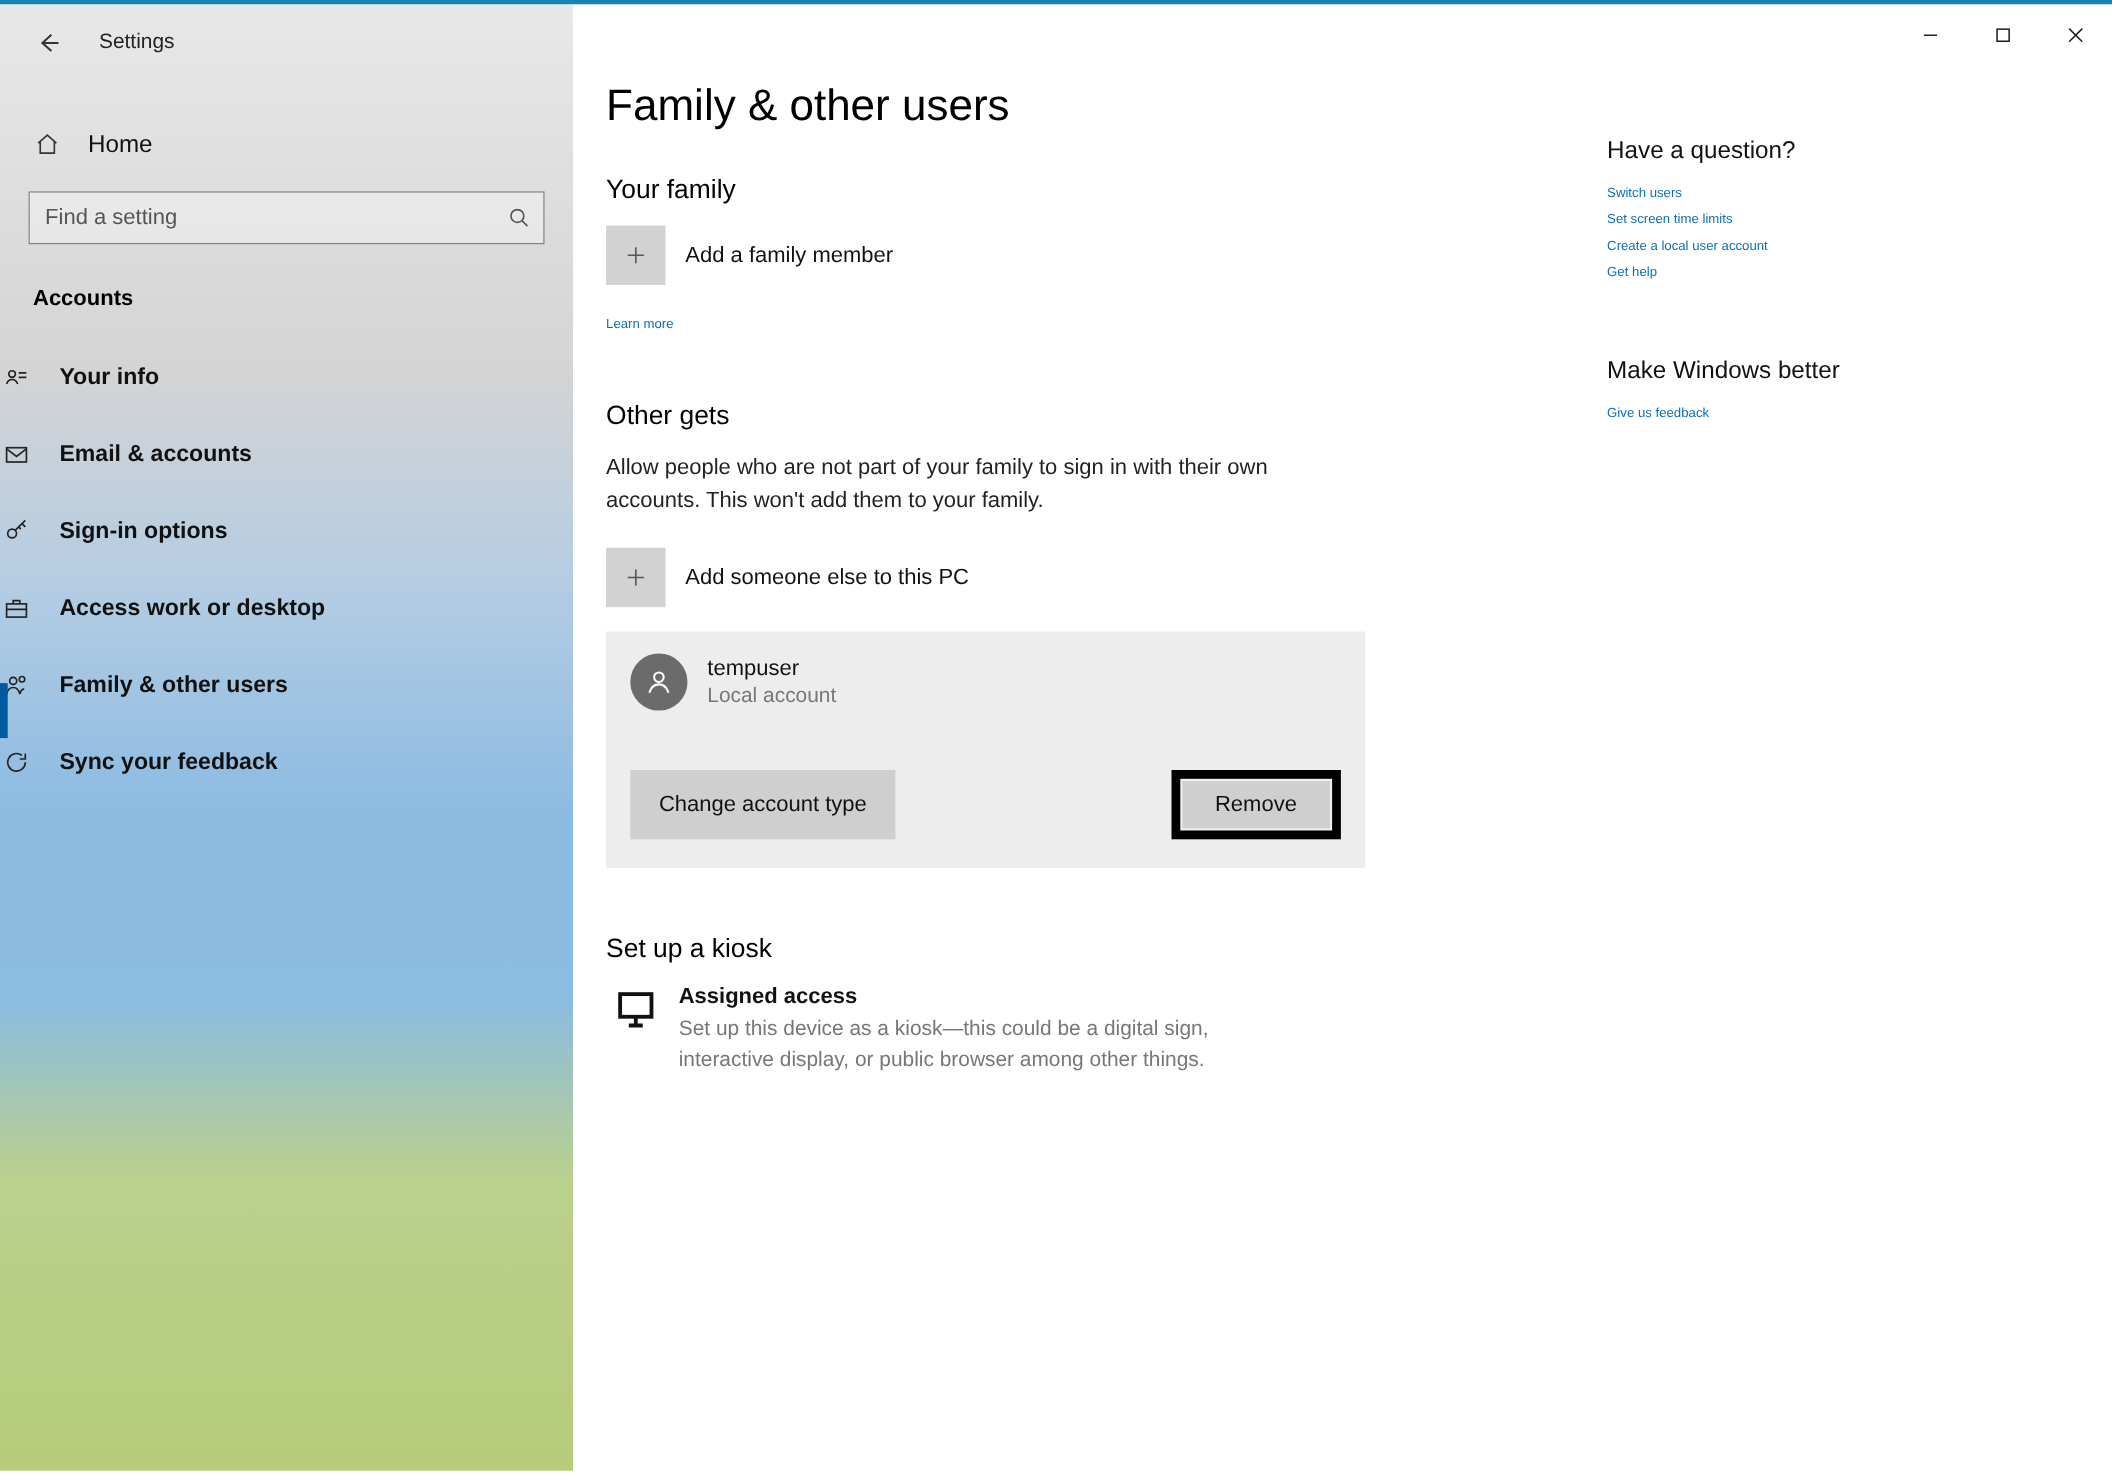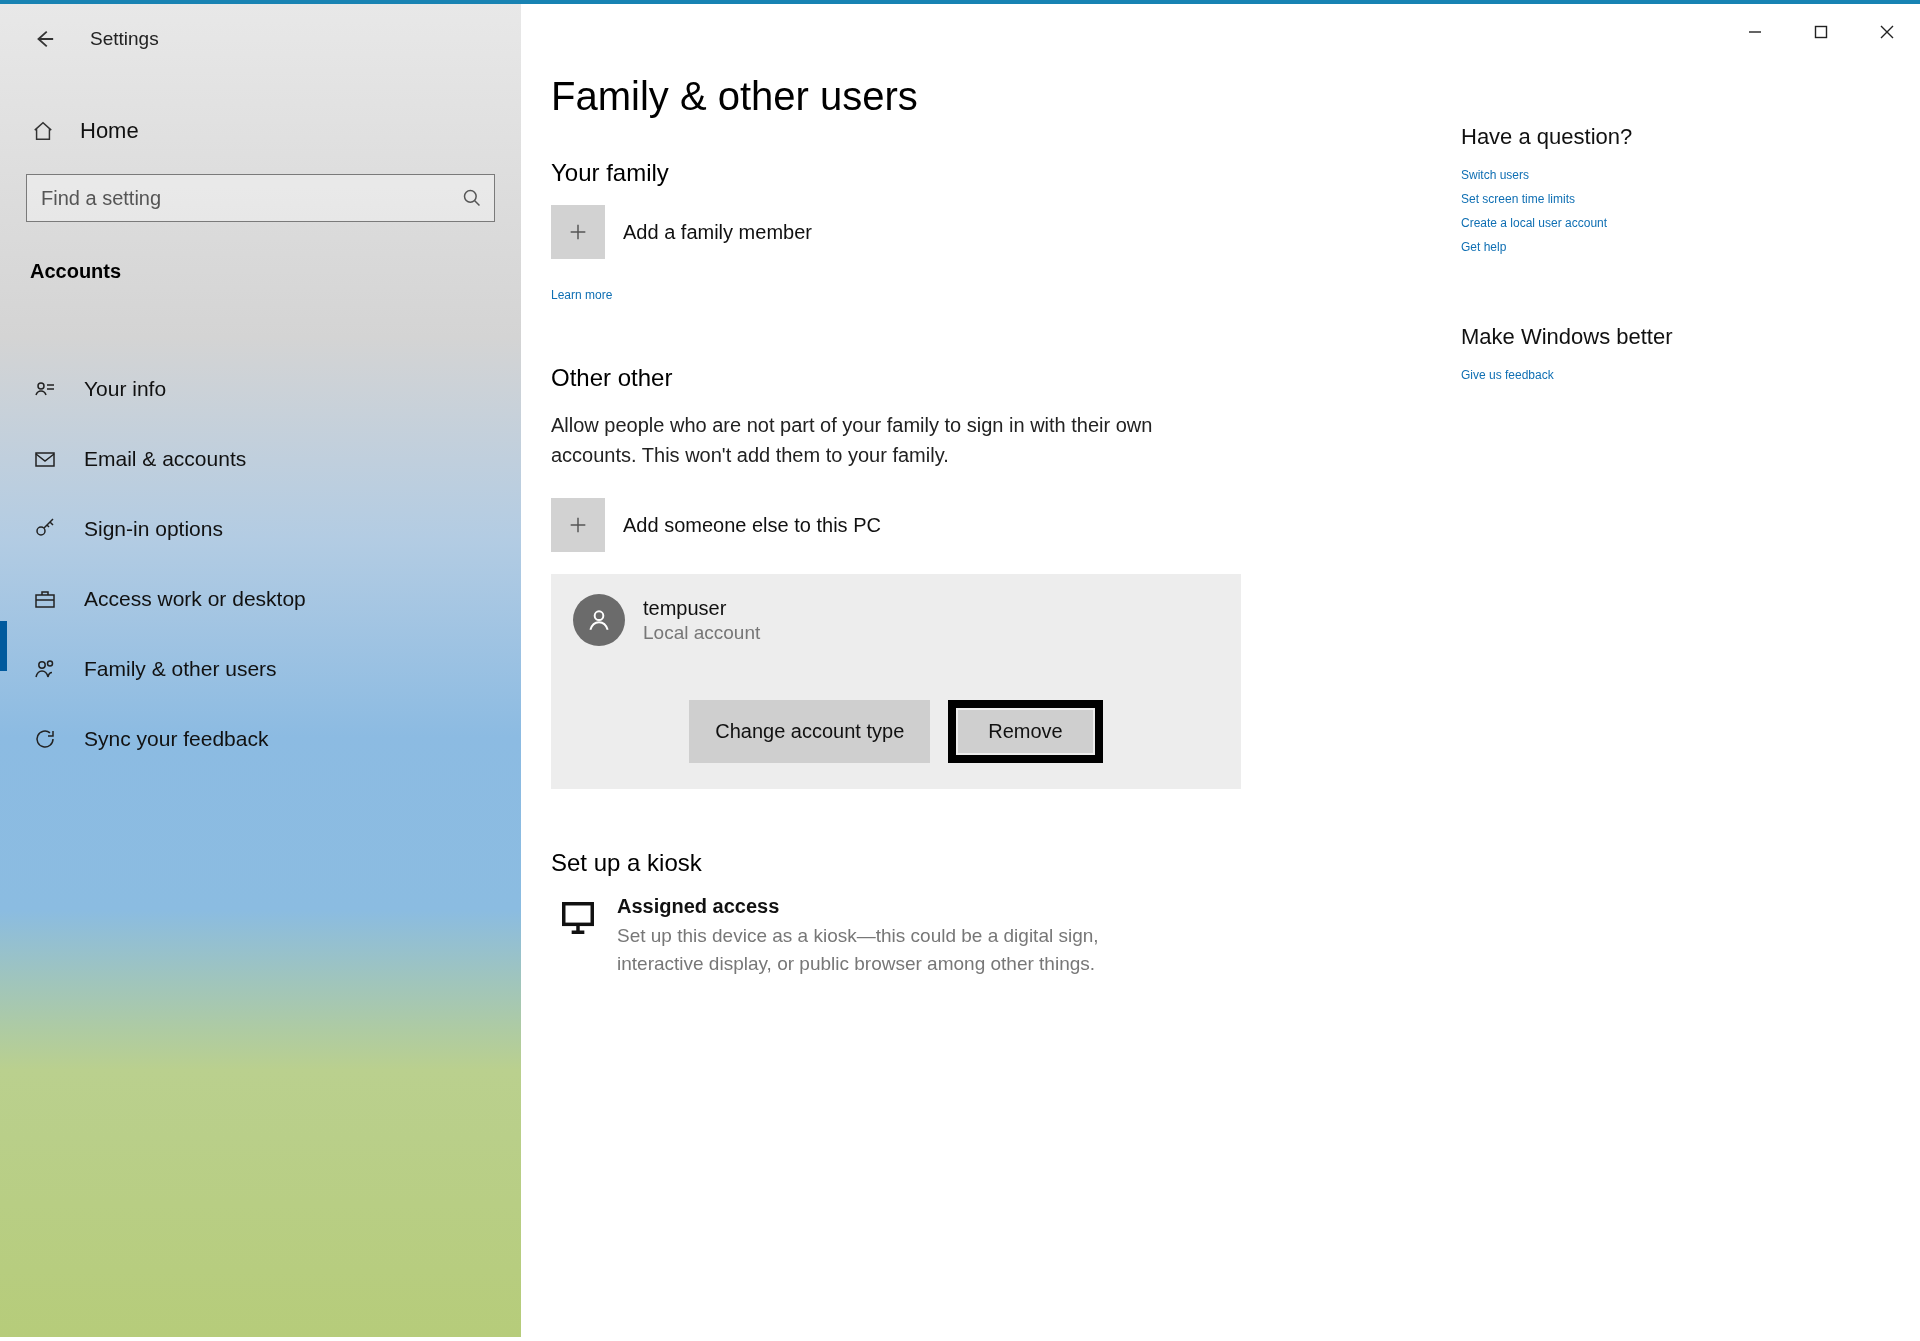--- a/index.html
+++ b/index.html
@@ -52,22 +52,23 @@
   .search-input {
     flex:1; height:100%; border:none; background:transparent;
     padding: 0 14px; font-size: 20px; color:#333; outline:none;
   }
   .search-input::placeholder { color:#555; }
   .search-icon-wrap { width:44px; display:flex; justify-content:center; }
   .search-icon-wrap svg { width:20px; height:20px; stroke:#555; fill:none; stroke-width:1.8; }
   .category-label { font-size:20px; font-weight:600; padding: 16px 0 18px 30px; color:#000; }
   .nav { margin-top: 30px; }
   .nav-item {
-    display:flex; align-items:flex-end; height: 70px; padding-left: 30px;
+    display:flex; align-items:flex-start; height: 70px; 
     position: relative;
+    font-weight: bold;
   }
   .nav-item .icon { width:30px; display:flex; justify-content:center; }
   .nav-item .icon svg { width:24px; height:24px; stroke:#222; fill:none; stroke-width:1.5; }
   .nav-item .label { margin-left: 24px; font-size:21px; color:#111; }
   .nav-item.selected::before {
     content:""; position:absolute; left:0; top:10px; bottom:10px; width:7px; background:#005a9e;
   }
   
   .content-area { flex:1; position:relative; background:#fff; }
   .window-controls { position:absolute; top:6px; right:0; display:flex; }
@@ -100,21 +101,21 @@
     background:#ededed; padding: 20px 22px 26px 22px; width: 690px;
   }
   .user-head { display:flex; align-items:center; }
   .avatar {
     width:52px; height:52px; border-radius:50%; background:#6b6b6b;
     display:flex; align-items:center; justify-content:center; margin-right:18px;
   }
   .avatar svg { width:26px; height:26px; stroke:#fff; fill:none; stroke-width:1.8; }
   .user-name { font-size:20px; color:#111; }
   .user-sub { font-size:19px; color:#777; margin-top:2px; }
-  .card-actions { display:flex; justify-content:center; gap:18px; margin-top:54px; }
+  .card-actions { display:flex; justify-content:space-between; gap:18px; margin-top:54px; }
   .btn-gray {
     background:#cfcfcf; border:none; font-size:20px; color:#111;
     padding: 12px 26px; cursor:pointer;
   }
   .remove-wrap { border:8px solid #000000; padding:2px; }
   .remove-wrap .btn-gray { padding:10px 30px; }
   .kiosk-row { display:flex; align-items:flex-start; }
   .kiosk-icon { width:54px; display:flex; justify-content:center; padding-top:4px; }
   .kiosk-icon svg { width:38px; height:38px; stroke:#111; fill:none; stroke-width:2.2; }
   .kiosk-text { margin-left: 12px; }
@@ -249,21 +250,21 @@
                 <svg viewBox="0 0 24 24">
                   <path d="M12 4v16M4 12h16"></path>
                 </svg>
               </div>
             <div class="add-label">Add a family member</div>
           </div>
           <a href="#" class="link">Learn more</a>
         </section>
 
         <section class="section">
-          <h2>Other other</h2>
+          <h2>Other gets</h2>
           <p class="desc">Allow people who are not part of your family to sign in with their own accounts. This won't add them to your family.</p>
           <div class="add-row">
             <div class="plus-tile">
                 <svg viewBox="0 0 24 24">
                   <path d="M12 4v16M4 12h16"></path>
                 </svg>
               </div>
             <div class="add-label">Add someone else to this PC</div>
           </div>
 

